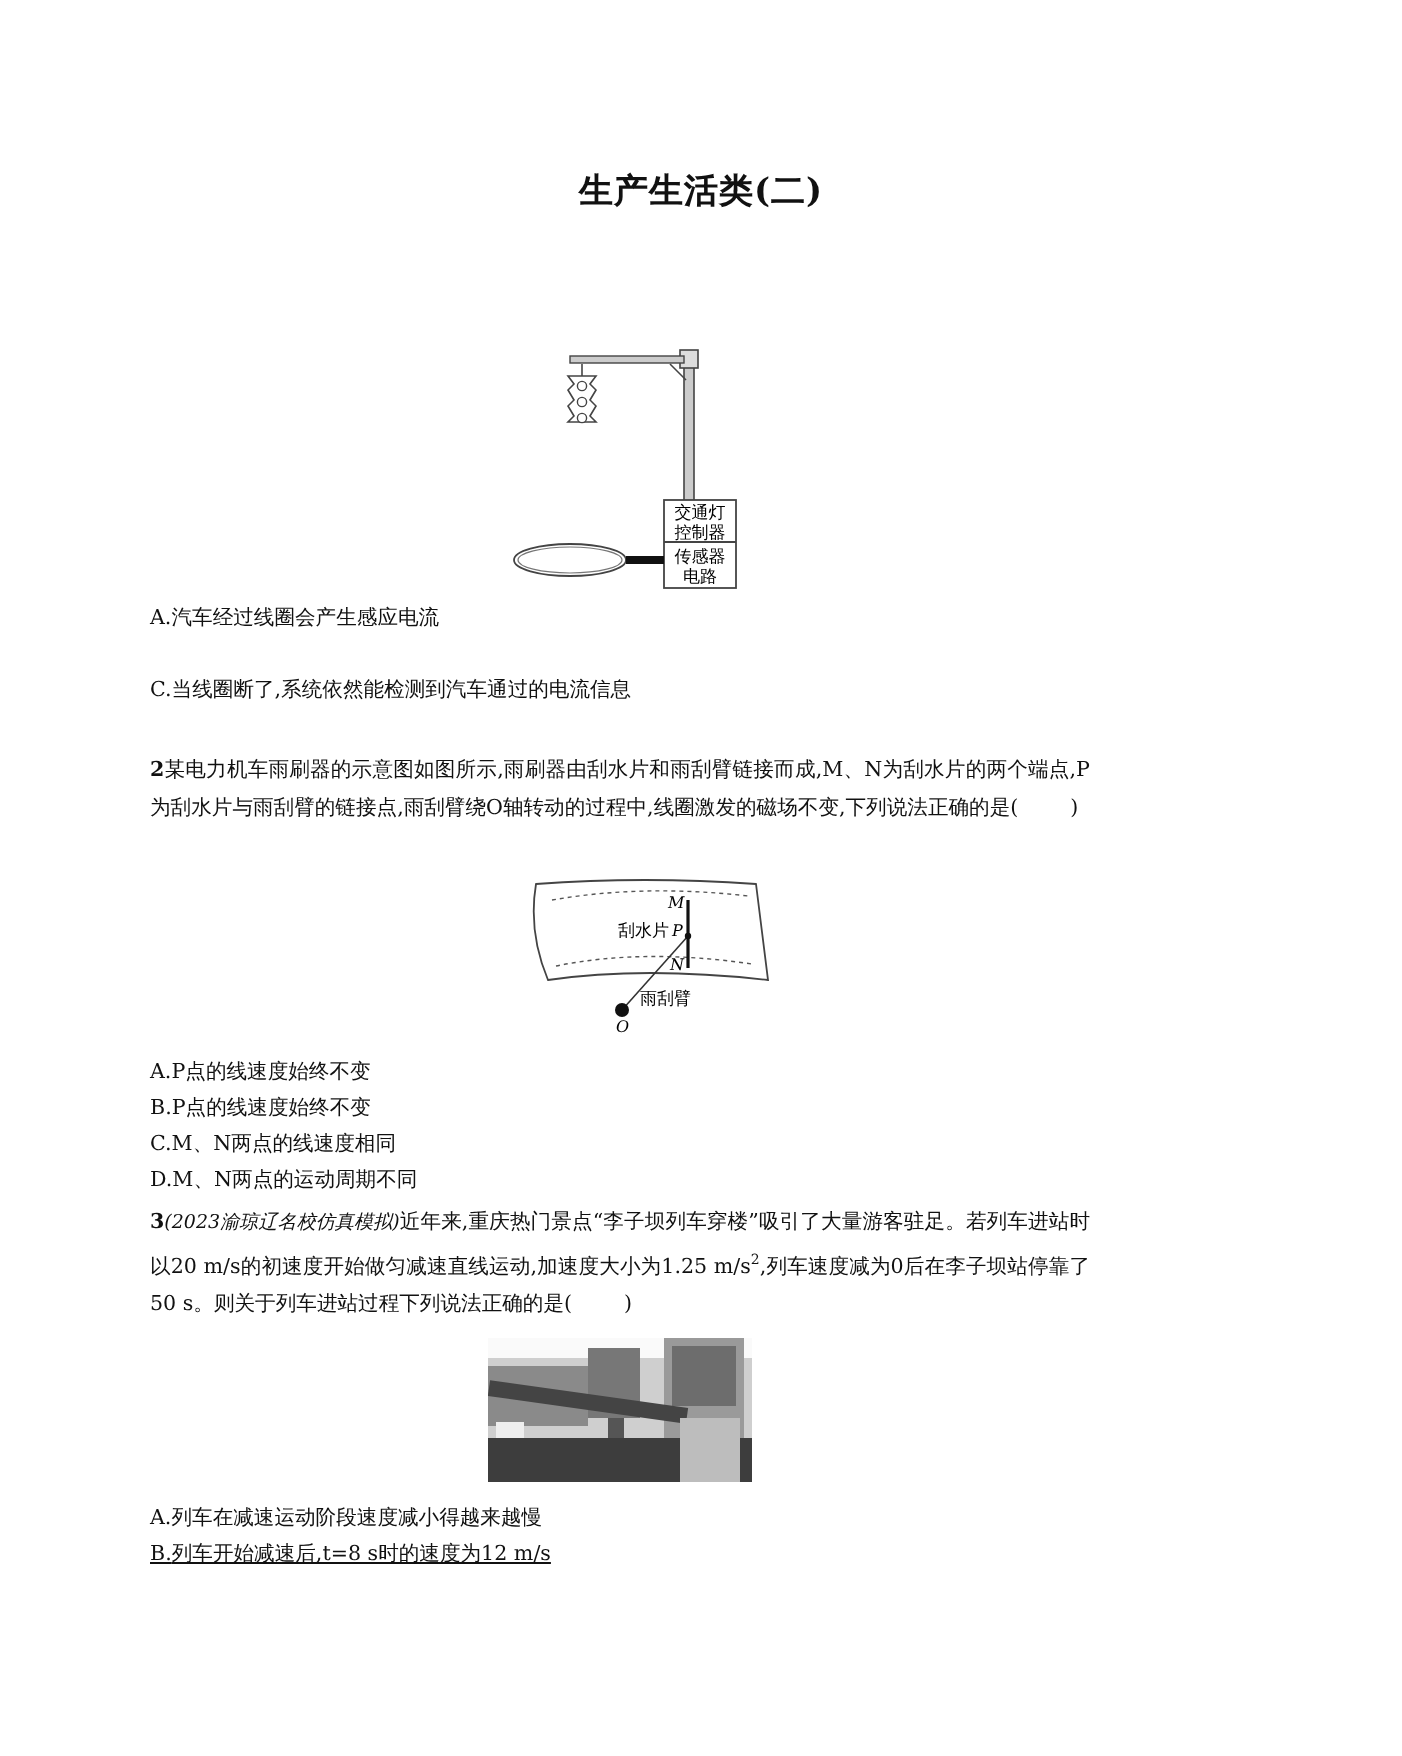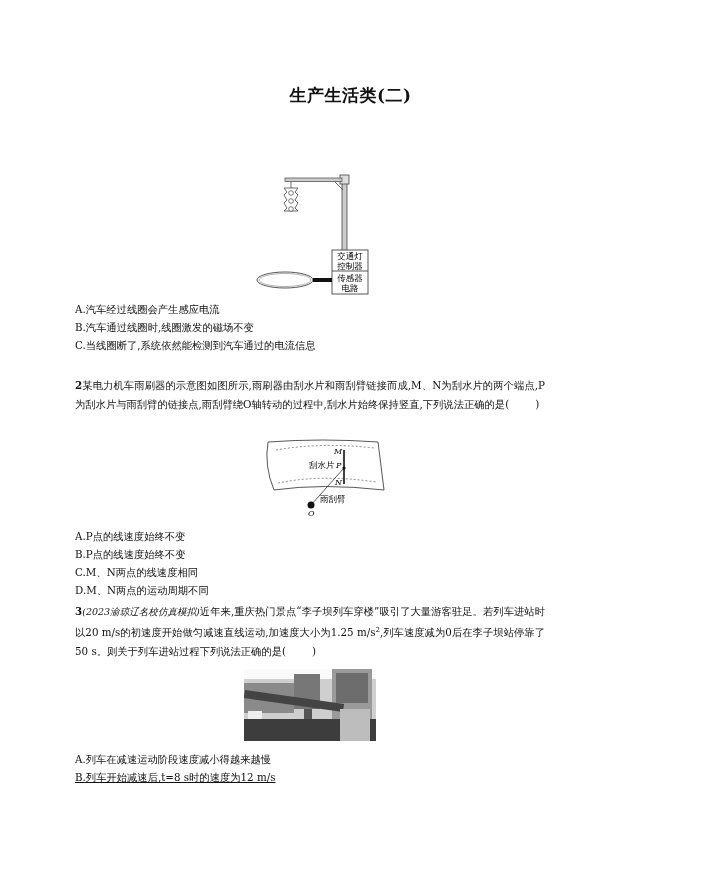--- a/index.html
+++ b/index.html
@@ -45,25 +45,24 @@
     <text x="95" y="97" font-size="8.5" text-anchor="middle" font-family="DejaVu Sans, sans-serif">控制器</text>
     <text x="95" y="109" font-size="8.5" text-anchor="middle" font-family="DejaVu Sans, sans-serif">传感器</text>
     <text x="95" y="119" font-size="8.5" text-anchor="middle" font-family="DejaVu Sans, sans-serif">电路</text>
 
     <ellipse cx="30" cy="108" rx="28" ry="8" fill="none" stroke="#444" stroke-width="0.9"></ellipse>
     <ellipse cx="30" cy="108" rx="26" ry="6.5" fill="none" stroke="#777" stroke-width="0.6"></ellipse>
     <rect x="58" y="106" width="19" height="4" fill="#111"></rect>
   </svg>
 
   <div class="opt" style="top:300px;"><span>A.</span><span>汽车经过线圈会产生感应电流</span></div>
-  <div class="opt" style="top:318px;"><span>B.</span><span>汽车通过线圈时,线圈激发的磁场不变</span></div>
   <div class="opt" style="top:336px;"><span>C.</span><span>当线圈断了,系统依然能检测到汽车通过的电流信息</span></div>
 
   <div class="para" style="top:376px;">
-    <span class="qnum">2</span><span>某电力机车雨刷器的示意图如图所示,雨刷器由刮水片和雨刮臂链接而成,M、N为刮水片的两个端点,P为刮水片与雨刮臂的链接点,雨刮臂绕O轴转动的过程中,刮水片始终保持竖直,下列说法正确的是(</span><span class="paren"></span><span>)</span>
+    <span class="qnum">2</span><span>某电力机车雨刷器的示意图如图所示,雨刷器由刮水片和雨刮臂链接而成,M、N为刮水片的两个端点,P为刮水片与雨刮臂的链接点,雨刮臂绕O轴转动的过程中,线圈激发的磁场不变,下列说法正确的是(</span><span class="paren"></span><span>)</span>
   </div>
 
   <svg class="fig" style="left:262px; top:438px;" width="130" height="80" viewBox="0 0 130 80">
     <path d="M6 4 Q60 0 116 4 L122 52 Q60 45 12 52 Q2 28 6 4 Z" fill="#fff" stroke="#444" stroke-width="0.9"></path>
     <path d="M14 12 Q60 4 112 10" fill="none" stroke="#555" stroke-width="0.7" stroke-dasharray="2,2"></path>
     <path d="M16 45 Q60 36 114 44" fill="none" stroke="#555" stroke-width="0.7" stroke-dasharray="2,2"></path>
     <line x1="82" y1="12" x2="82" y2="46" stroke="#111" stroke-width="1.6"></line>
     <line x1="82" y1="30" x2="49" y2="67" stroke="#333" stroke-width="0.8"></line>
     <circle cx="82" cy="30" r="1.6" fill="#111"></circle>
     <circle cx="49" cy="67" r="3.5" fill="#111"></circle>

